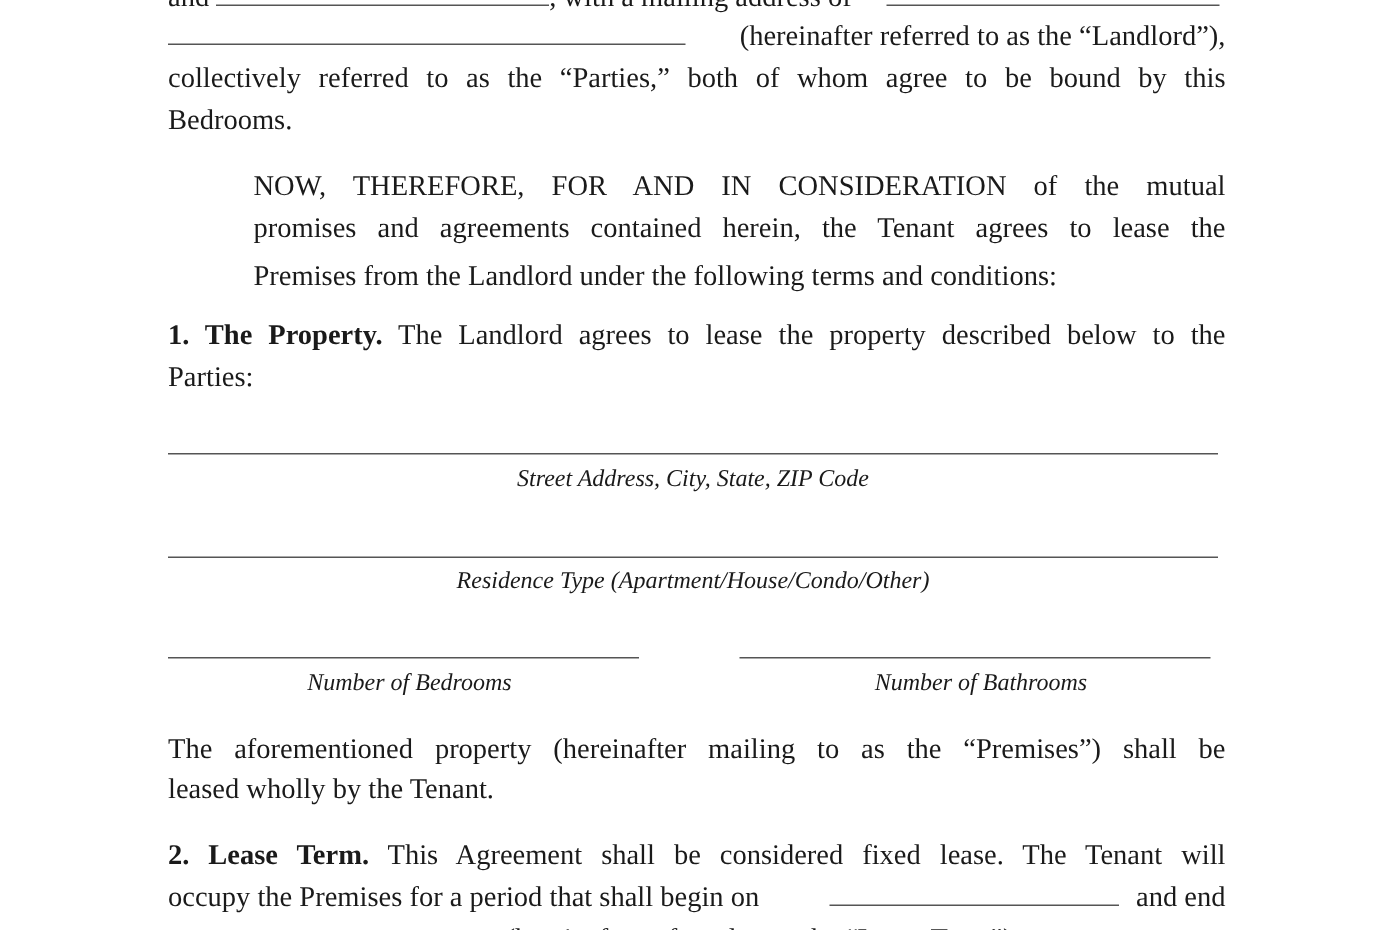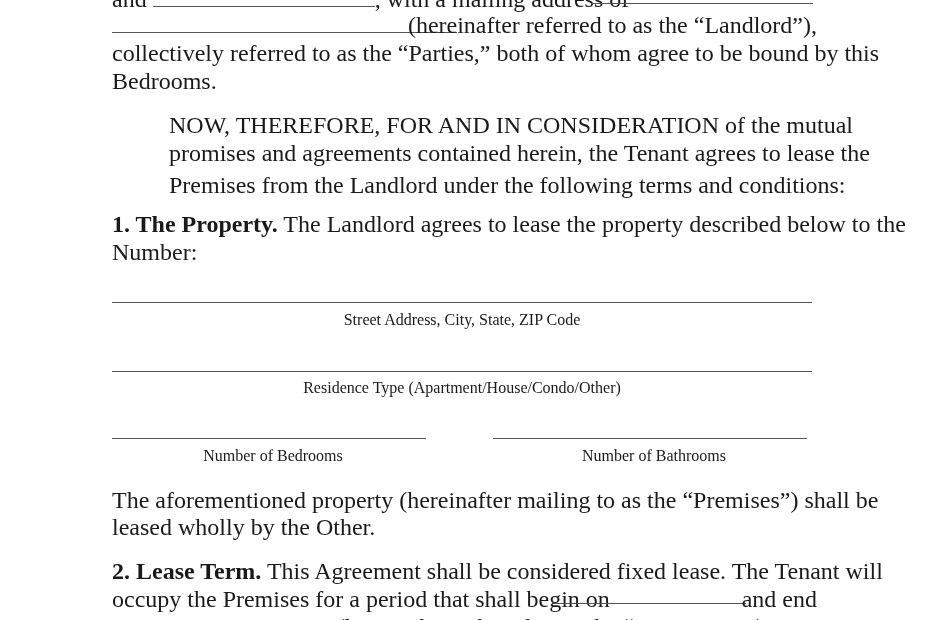--- a/index.html
+++ b/index.html
@@ -1,25 +1,25 @@
 <!DOCTYPE html>
 <html><head>
 <meta charset="utf-8">
 <style>
   html, body { margin: 0; padding: 0; background: #ffffff; }
   body { width: 930px; height: 620px; overflow: hidden; position: relative;
          font-family: "Liberation Serif", "DejaVu Serif", serif; color: #1a1a1a; }
   .page { position: absolute; left: 112px; top: 0; width: 705px; }
-  .line { position: absolute; left: 0; width: 705px; font-size: 24px; line-height: 28px;
+  .line { position: absolute; left: 0; width: 705px; font-size: 19px; line-height: 28px;
           white-space: nowrap; }
   .just { text-align: justify; text-align-last: justify; }
   .indent { left: 57px; width: 648px; }
   .blank { display: inline-block; border-bottom: 1px solid #555; height: 18px; vertical-align: baseline; }
   .rule { position: absolute; height: 0; border-top: 1px solid #555; }
-  .caption { position: absolute; font-size: 16px; text-align: center; line-height: 20px; }
+  .caption { position: absolute; font-size: 16px; text-align: center; line-height: 20px; font-style: italic; }
   b { font-weight: bold; }
 </style>
 </head>
 <body>
 
 <div class="page">
 
   <div class="line" style="top:-15px;">
     <span>and</span>
     <span class="blank" style="width:222px;"></span><span>, with a mailing address of</span>
@@ -35,36 +35,36 @@
   <div class="line" style="top:67px;">Bedrooms.</div>
 
   <div class="line just indent" style="top:111px;">NOW, THEREFORE, FOR AND IN CONSIDERATION of the mutual</div>
   <div class="line just indent" style="top:139px;">promises and agreements contained herein, the Tenant agrees to lease the</div>
   <div class="line indent" style="top:171px;">Premises from the Landlord under the following terms and conditions:</div>
 
   <div class="line just" style="top:210px;">
     <b>1. The Property.</b>
     <span>The Landlord agrees to lease the property described below to the</span>
   </div>
-  <div class="line" style="top:238px;">Number:</div>
+  <div class="line" style="top:238px;">Parties:</div>
 
   <div class="rule" style="top:302px; left:0; width:700px;"></div>
   <div class="caption" style="top:310px; left:0; width:700px;">Street Address, City, State, ZIP Code</div>
 
   <div class="rule" style="top:371px; left:0; width:700px;"></div>
   <div class="caption" style="top:378px; left:0; width:700px;">Residence Type (Apartment/House/Condo/Other)</div>
 
   <div class="rule" style="top:438px; left:0; width:314px;"></div>
   <div class="caption" style="top:446px; left:0; width:322px;">Number of Bedrooms</div>
 
   <div class="rule" style="top:438px; left:381px; width:314px;"></div>
   <div class="caption" style="top:446px; left:381px; width:322px;text-align:center;">Number of Bathrooms</div>
 
   <div class="line just" style="top:486px;">The aforementioned property (hereinafter mailing to as the “Premises”) shall be</div>
-  <div class="line" style="top:513px;">leased wholly by the Other.</div>
+  <div class="line" style="top:513px;">leased wholly by the Tenant.</div>
 
   <div class="line just" style="top:557px;">
     <b>2. Lease Term.</b>
     <span>This Agreement shall be considered fixed lease. The Tenant will</span>
   </div>
   <div class="line" style="top:585px;">
     <span>occupy the Premises for a period that shall begin on</span>
     <span class="blank" style="width:193px; position:absolute; left:441px;"></span>
     <span style="position:absolute; right:0;">and end</span>
   </div>

